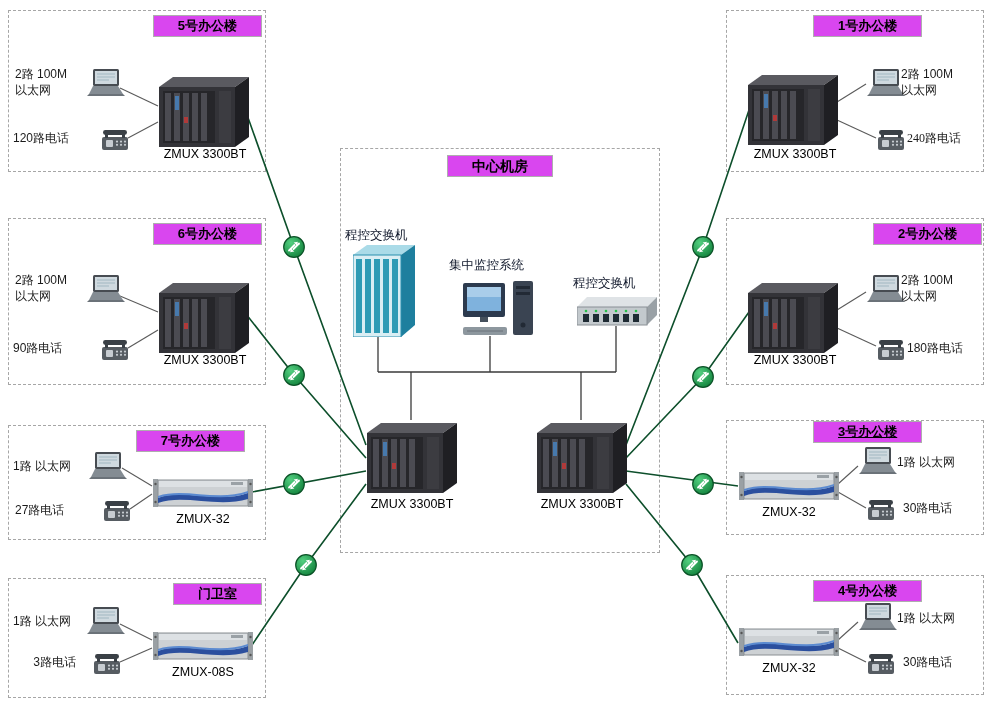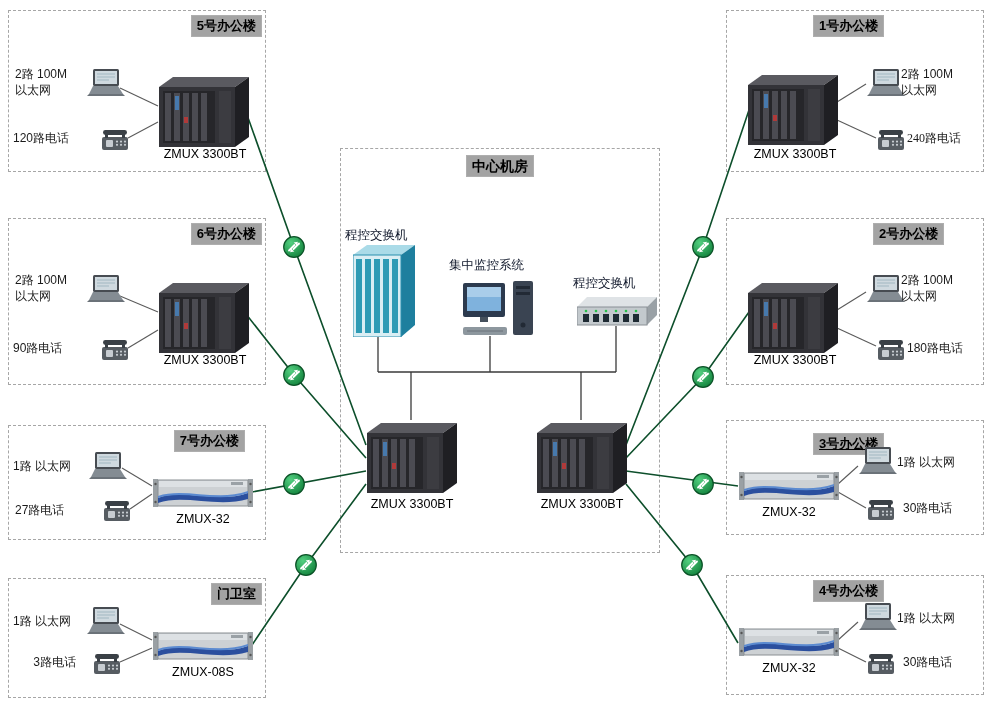--- a/index.html
+++ b/index.html
@@ -2,21 +2,21 @@
 <html><head>
 <meta charset="utf-8">
 <style>
   * { margin:0; padding:0; box-sizing:border-box; }
   html,body { background:#fff; }
   body { font-family:"Liberation Sans","DejaVu Sans",sans-serif; color:#111; }
   .stage { position:relative; width:991px; height:709px; background:#ffffff; overflow:hidden; }
   .wires { position:absolute; left:0; top:0; z-index:2; pointer-events:none; }
   .sitebox { position:absolute; border:1px dashed #a6a6a6; background:transparent; }
   .z3 { position:absolute; z-index:3; }
-  .tab { background:#a3a3a3; border:1px solid #aeaeae; padding:1px 5px; font-size:13px;
+  .tab { background:#d946ef; border:1px solid #aeaeae; padding:1px 24px; font-size:13px;
          font-weight:bold; color:#000; line-height:18px; white-space:nowrap; }
   .tab.big { font-size:14px; }
   .t { font-size:12px; color:#1a1a1a; white-space:pre-line; text-align:left; line-height:1.3; }
   .devlabel { font-size:12.5px; color:#000; text-align:center; white-space:nowrap; }
   .ctrlabel { font-size:12.5px; color:#0f172a; text-align:left; white-space:nowrap; }
   svg.icon { display:block; }
   .wires path.g { stroke:#0d4f2b; stroke-width:1.6; fill:none; }
   .wires path.b { stroke:#3a3a3a; stroke-width:1.3; fill:none; }
   .wires path.c { stroke:#5a5a5a; stroke-width:1.1; fill:none; }
 </style>
@@ -270,21 +270,21 @@
       </svg>
     <div class="t z3" style="left:174px;top:54px;width:78px;">2路 100M
 以太网</div>
     <svg class="icon z3" style="left:150px;top:120px;" width="28" height="22">
         <use href="#sym-phone"></use>
       </svg>
     <div class="t z3" style="left:180px;top:122px;width:74px;">180路电话</div>
   </div>
 
   <div class="sitebox" style="left:726px;top:420px;width:258px;height:115px;">
-    <div class="tab z3" style="left:86px;top:12px;text-decoration:underline;">3号办公楼</div>
+    <div class="tab z3" style="left:86px;top:0;text-decoration:underline;">3号办公楼</div>
     <svg class="icon z3" style="left:12px;top:50px;" width="100" height="30">
         <use href="#sym-rack"></use>
       </svg>
     <div class="devlabel z3" style="left:22px;top:84px;width:80px;">ZMUX-32</div>
     <svg class="icon z3" style="left:132px;top:26px;" width="38" height="28">
         <use href="#sym-laptop"></use>
       </svg>
     <div class="t z3" style="left:170px;top:34px;width:84px;">1路 以太网</div>
     <svg class="icon z3" style="left:140px;top:78px;" width="28" height="22">
         <use href="#sym-phone"></use>

